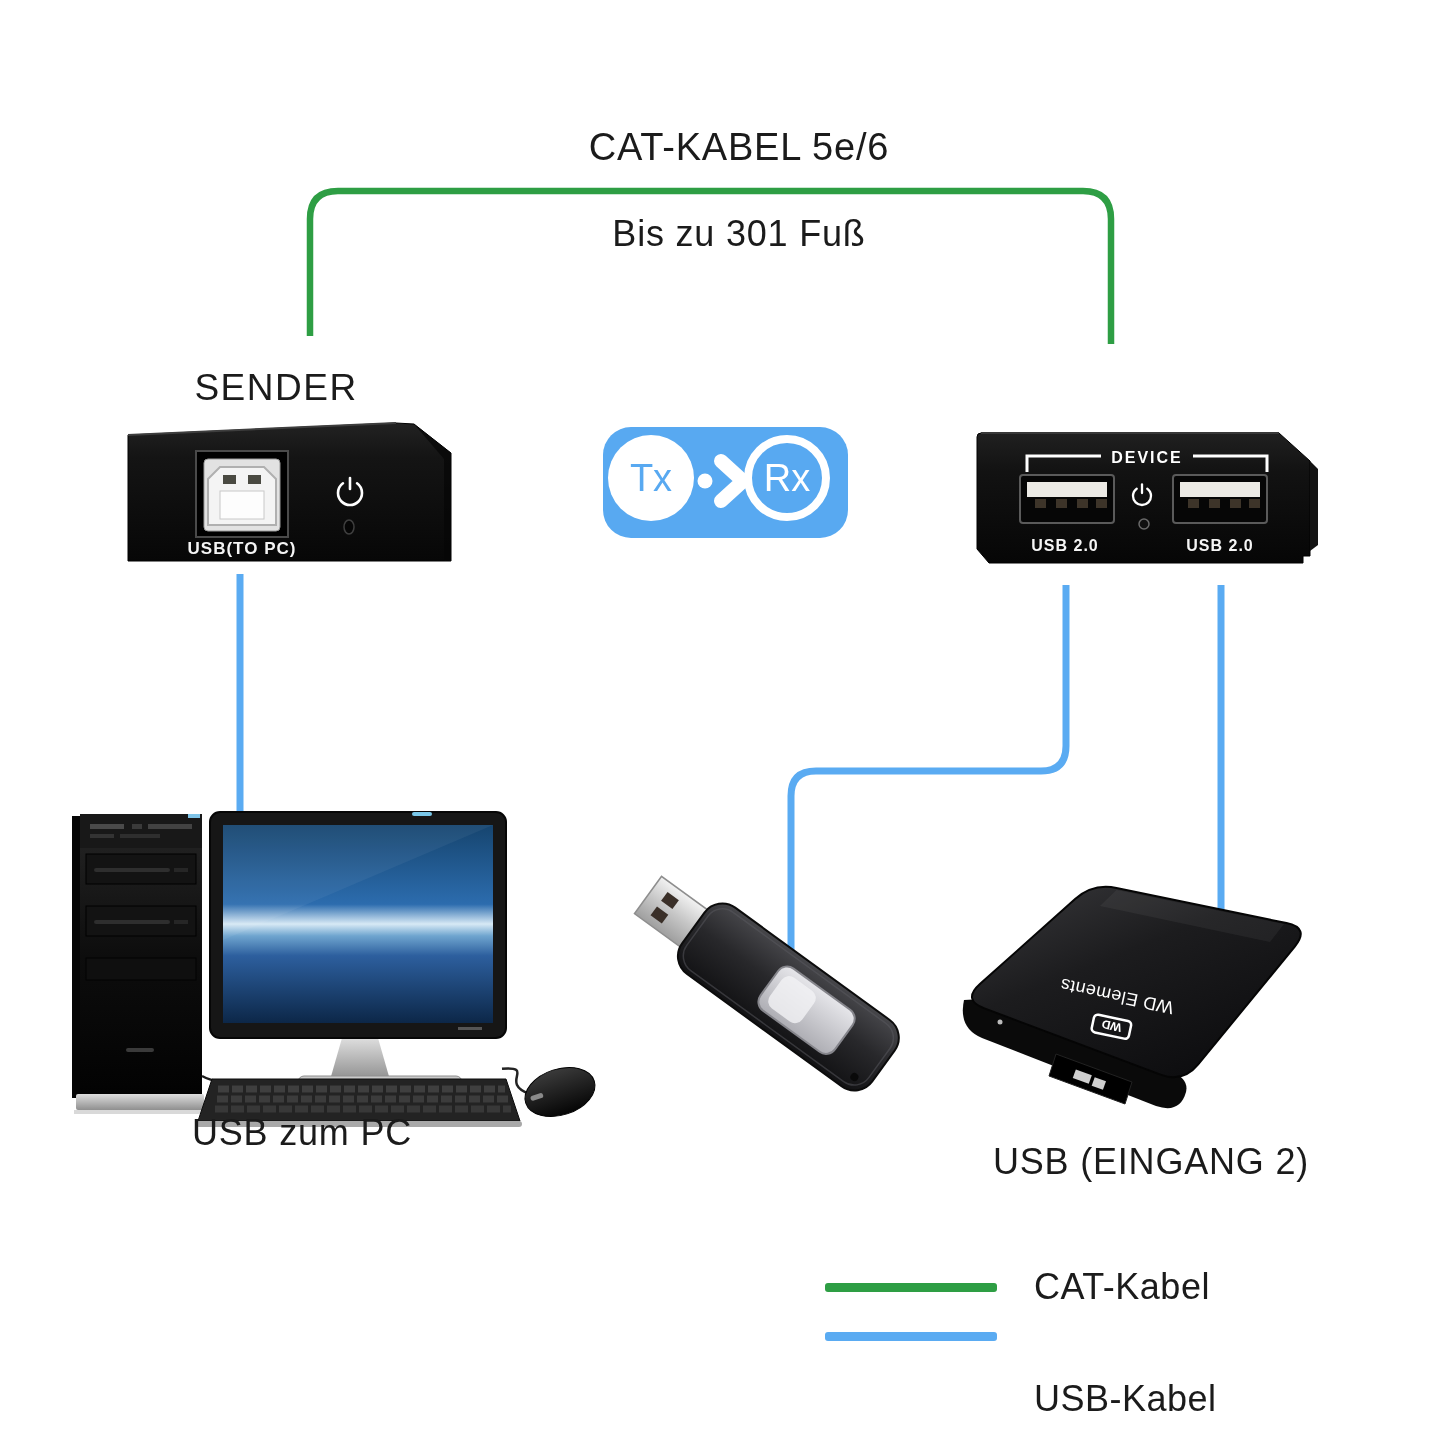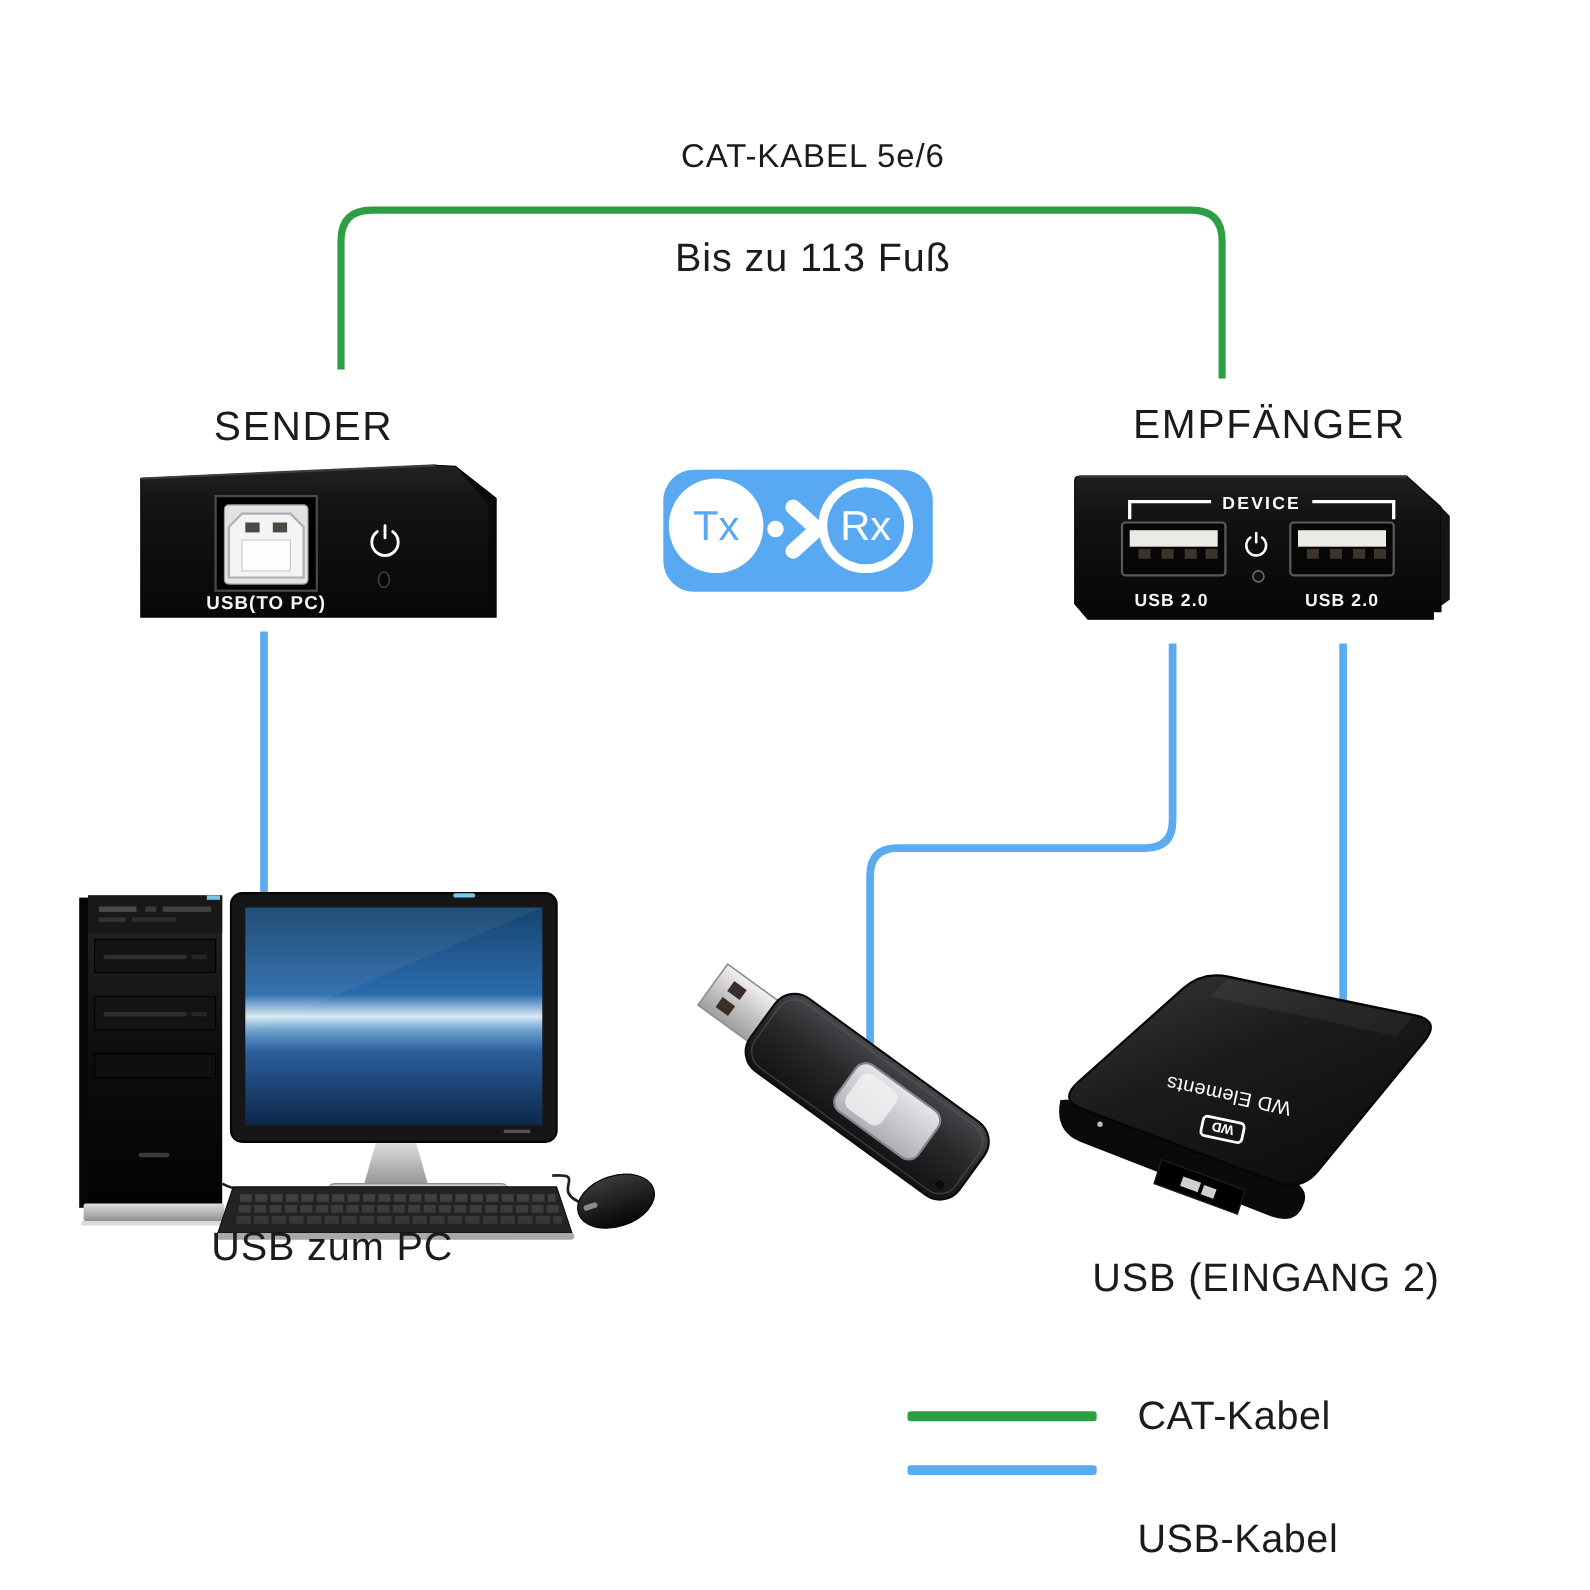--- a/index.html
+++ b/index.html
@@ -13,21 +13,21 @@
   .canvas{
     position:relative;width:1445px;height:1445px;background:var(--bg-color);
     margin:0 auto;overflow:hidden;
     font-family:"Liberation Sans","DejaVu Sans",sans-serif;
   }
   .abs{position:absolute;}
   .lbl{
     position:absolute;transform:translateX(-50%);white-space:nowrap;
     color:var(--text-color);font-weight:500;letter-spacing:.8px;
   }
-  .title{font-size:30px;}
+  .title{font-size:38px;}
   .subtitle{font-size:36px;}
   .devlabel{font-size:37px;letter-spacing:1.5px;}
   .caption{font-size:36px;}
   .legend-label{position:absolute;white-space:nowrap;color:var(--text-color);
     font-weight:500;font-size:36px;letter-spacing:.5px;}
   .legend-swatch{position:absolute;width:172px;height:9px;border-radius:3px;}
   .swatch-cat{background:var(--cat-cable-green);}
   .swatch-usb{background:var(--usb-cable-blue);}
   .cat-line{stroke:var(--cat-cable-green);}
   .usb-line{stroke:var(--usb-cable-blue);}
@@ -262,23 +262,22 @@
     <g transform="translate(177,71)">
       <circle r="9" pathLength="100" fill="none" stroke="#ffffff" stroke-width="2.3" stroke-dasharray="65 20 15" stroke-linecap="round"></circle>
       <line x1="0" y1="-11.5" x2="0" y2="-3" stroke="#ffffff" stroke-width="2.3" stroke-linecap="round"></line>
     </g>
     <circle cx="179" cy="99" r="5" fill="#101010" stroke="#6a6a6a" stroke-width="1.5"></circle>
     <text x="100" y="126" text-anchor="middle" font-size="16" font-weight="bold" fill="#f5f5f5" letter-spacing="1">USB 2.0</text>
     <text x="255" y="126" text-anchor="middle" font-size="16" font-weight="bold" fill="#f5f5f5" letter-spacing="1">USB 2.0</text>
   </svg>
 
   <div class="lbl title" style="left:739px;top:126px;">CAT-KABEL 5e/6</div>
-  <div class="lbl subtitle" style="left:739px;top:213px;">Bis zu 113 Fuß</div>
+  <div class="lbl subtitle" style="left:739px;top:213px;">Bis zu 301 Fuß</div>
   <div class="lbl devlabel" style="left:276px;top:367px;">SENDER</div>
-  <div class="lbl devlabel" style="left:1154px;top:365px;">EMPFÄNGER</div>
   <div class="lbl caption" style="left:302px;top:1112px;">USB zum PC</div>
   <div class="lbl caption" style="left:1151px;top:1141px;">USB (EINGANG 2)</div>
 
   <div>
     <div class="legend-swatch swatch-cat" style="left:825px;top:1283px;"></div>
     <div class="legend-label" style="left:1034px;top:1266px;">CAT-Kabel</div>
     <div class="legend-swatch swatch-usb" style="left:825px;top:1332px;"></div>
     <div class="legend-label" style="left:1034px;top:1378px;">USB-Kabel</div>
   </div>
 

